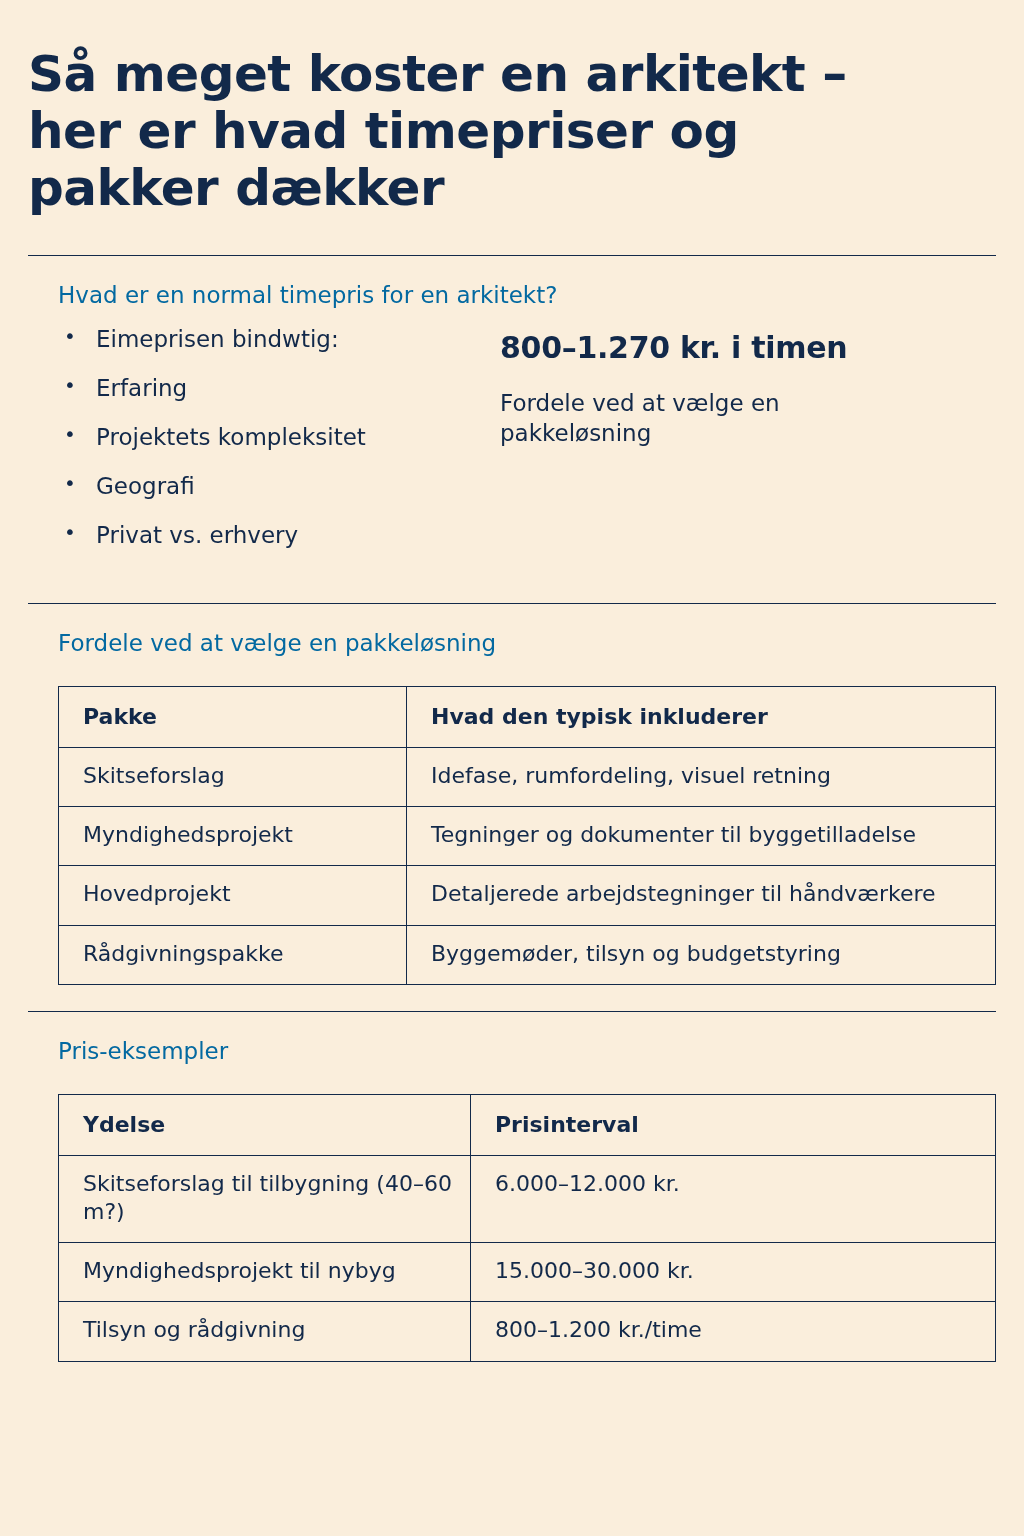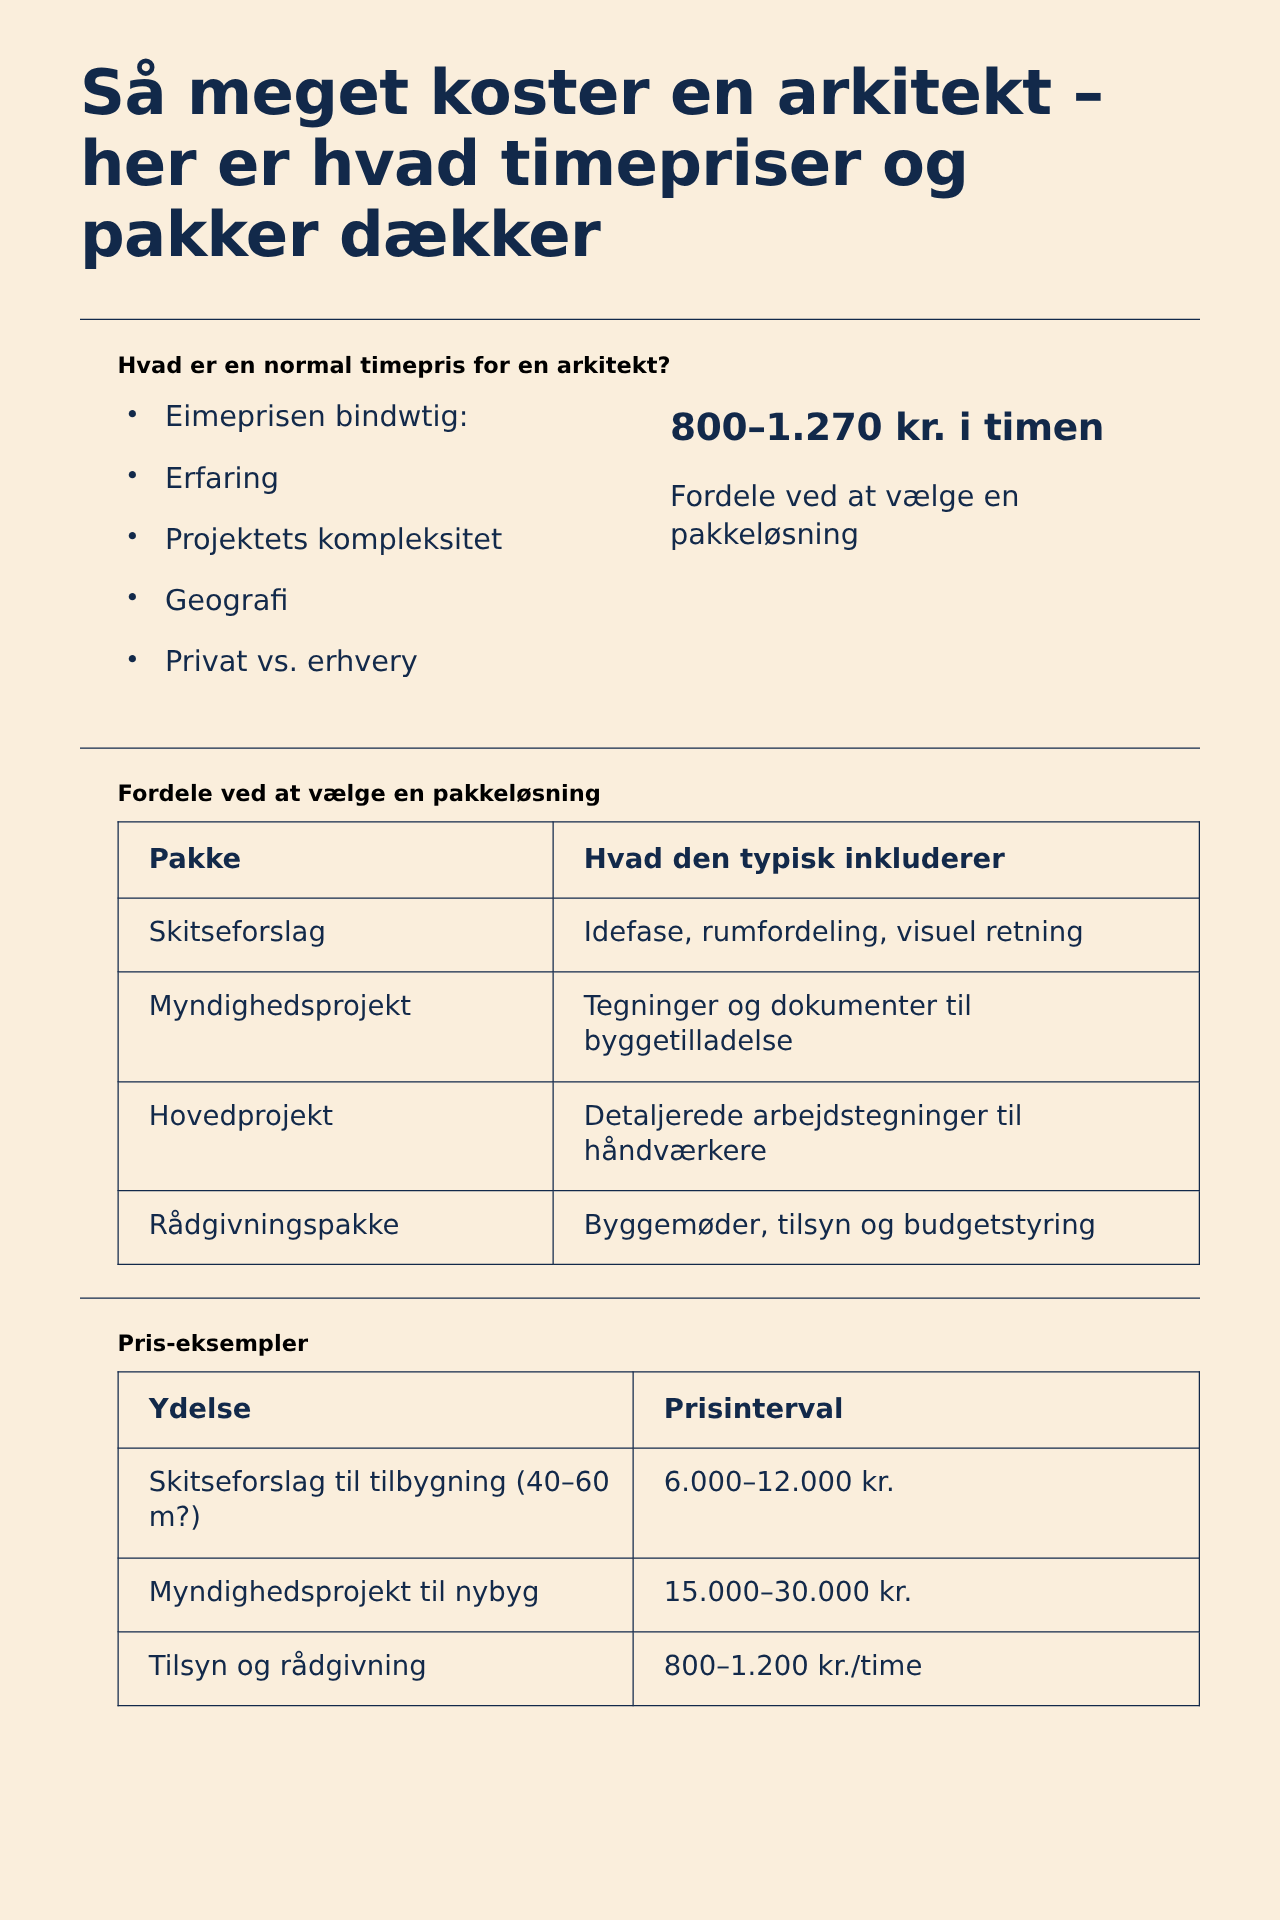--- a/index.html
+++ b/index.html
@@ -12,40 +12,40 @@
     background: #faeedc;
     font-family: "DejaVu Sans", sans-serif;
     color: #12294a;
     overflow: hidden;
   }
   .page {
     position: relative;
     width: 1024px;
     height: 1196px;
     box-sizing: border-box;
-    padding: 0 64px;
+    padding: 0 28px;
   }
   h1.title {
     margin: 0;
     padding-top: 46px;
     font-size: 50px;
     line-height: 1.14;
     font-weight: 700;
     letter-spacing: -0.5px;
     color: #12294a;
     max-width: 860px;
   }
   .rule {
     border-top: 1.5px solid #12294a;
     margin-top: 38px;
   }
   .section-heading {
-    font-size: 18px;
-    font-weight: 700;
-    color: #000000;
+    font-size: 23px;
+    font-weight: 400;
+    color: #0369a1;
     margin: 26px 0 0 30px;
   }
   
   .sec1 {
     display: flex;
     margin: 20px 0 0 0;
     gap: 22px;
   }
   .sec1 .left {
     width: 420px;
@@ -85,21 +85,21 @@
     margin-top: 24px;
     font-size: 23px;
     line-height: 1.3;
     color: #12294a;
     max-width: 340px;
   }
   
   table.grid {
     width: calc(100% - 30px);
     margin-left: 30px;
-    margin-top: 11px;
+    margin-top: 30px;
     border-collapse: collapse;
     table-layout: fixed;
   }
   table.grid th, table.grid td {
     border: 1.5px solid #12294a;
     text-align: left;
     vertical-align: top;
     padding: 14px 16px 16px 24px;
     font-size: 22px;
     line-height: 1.28;

